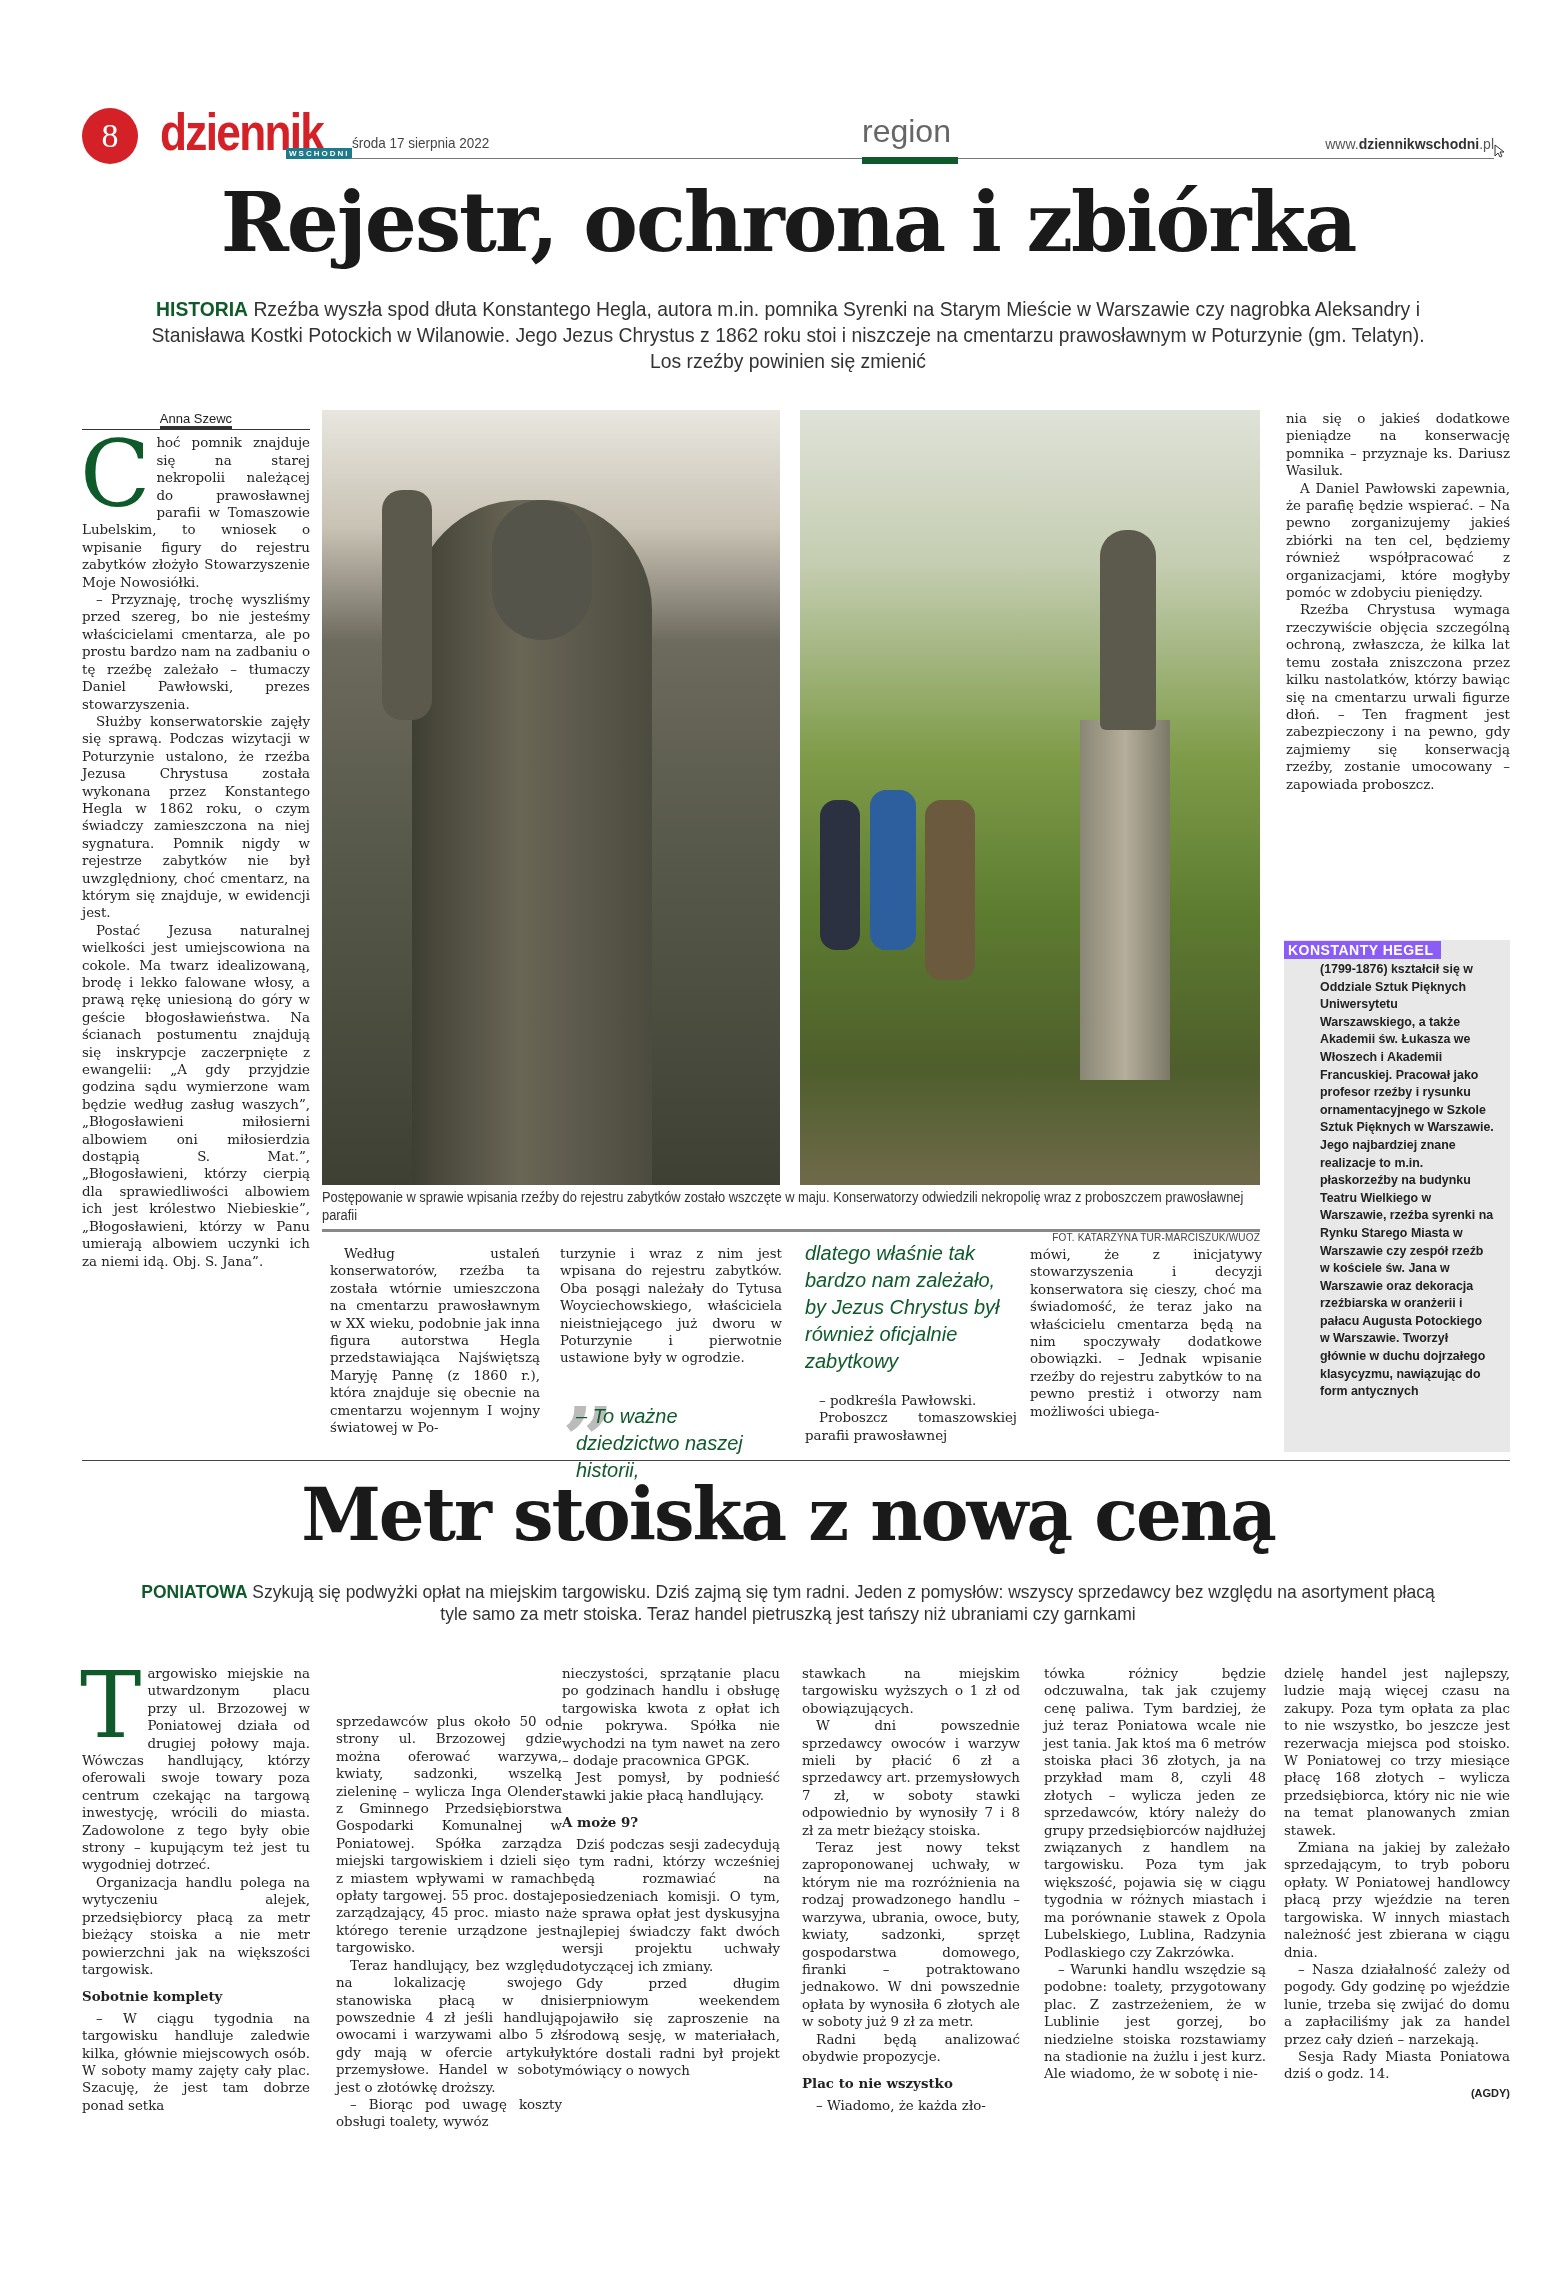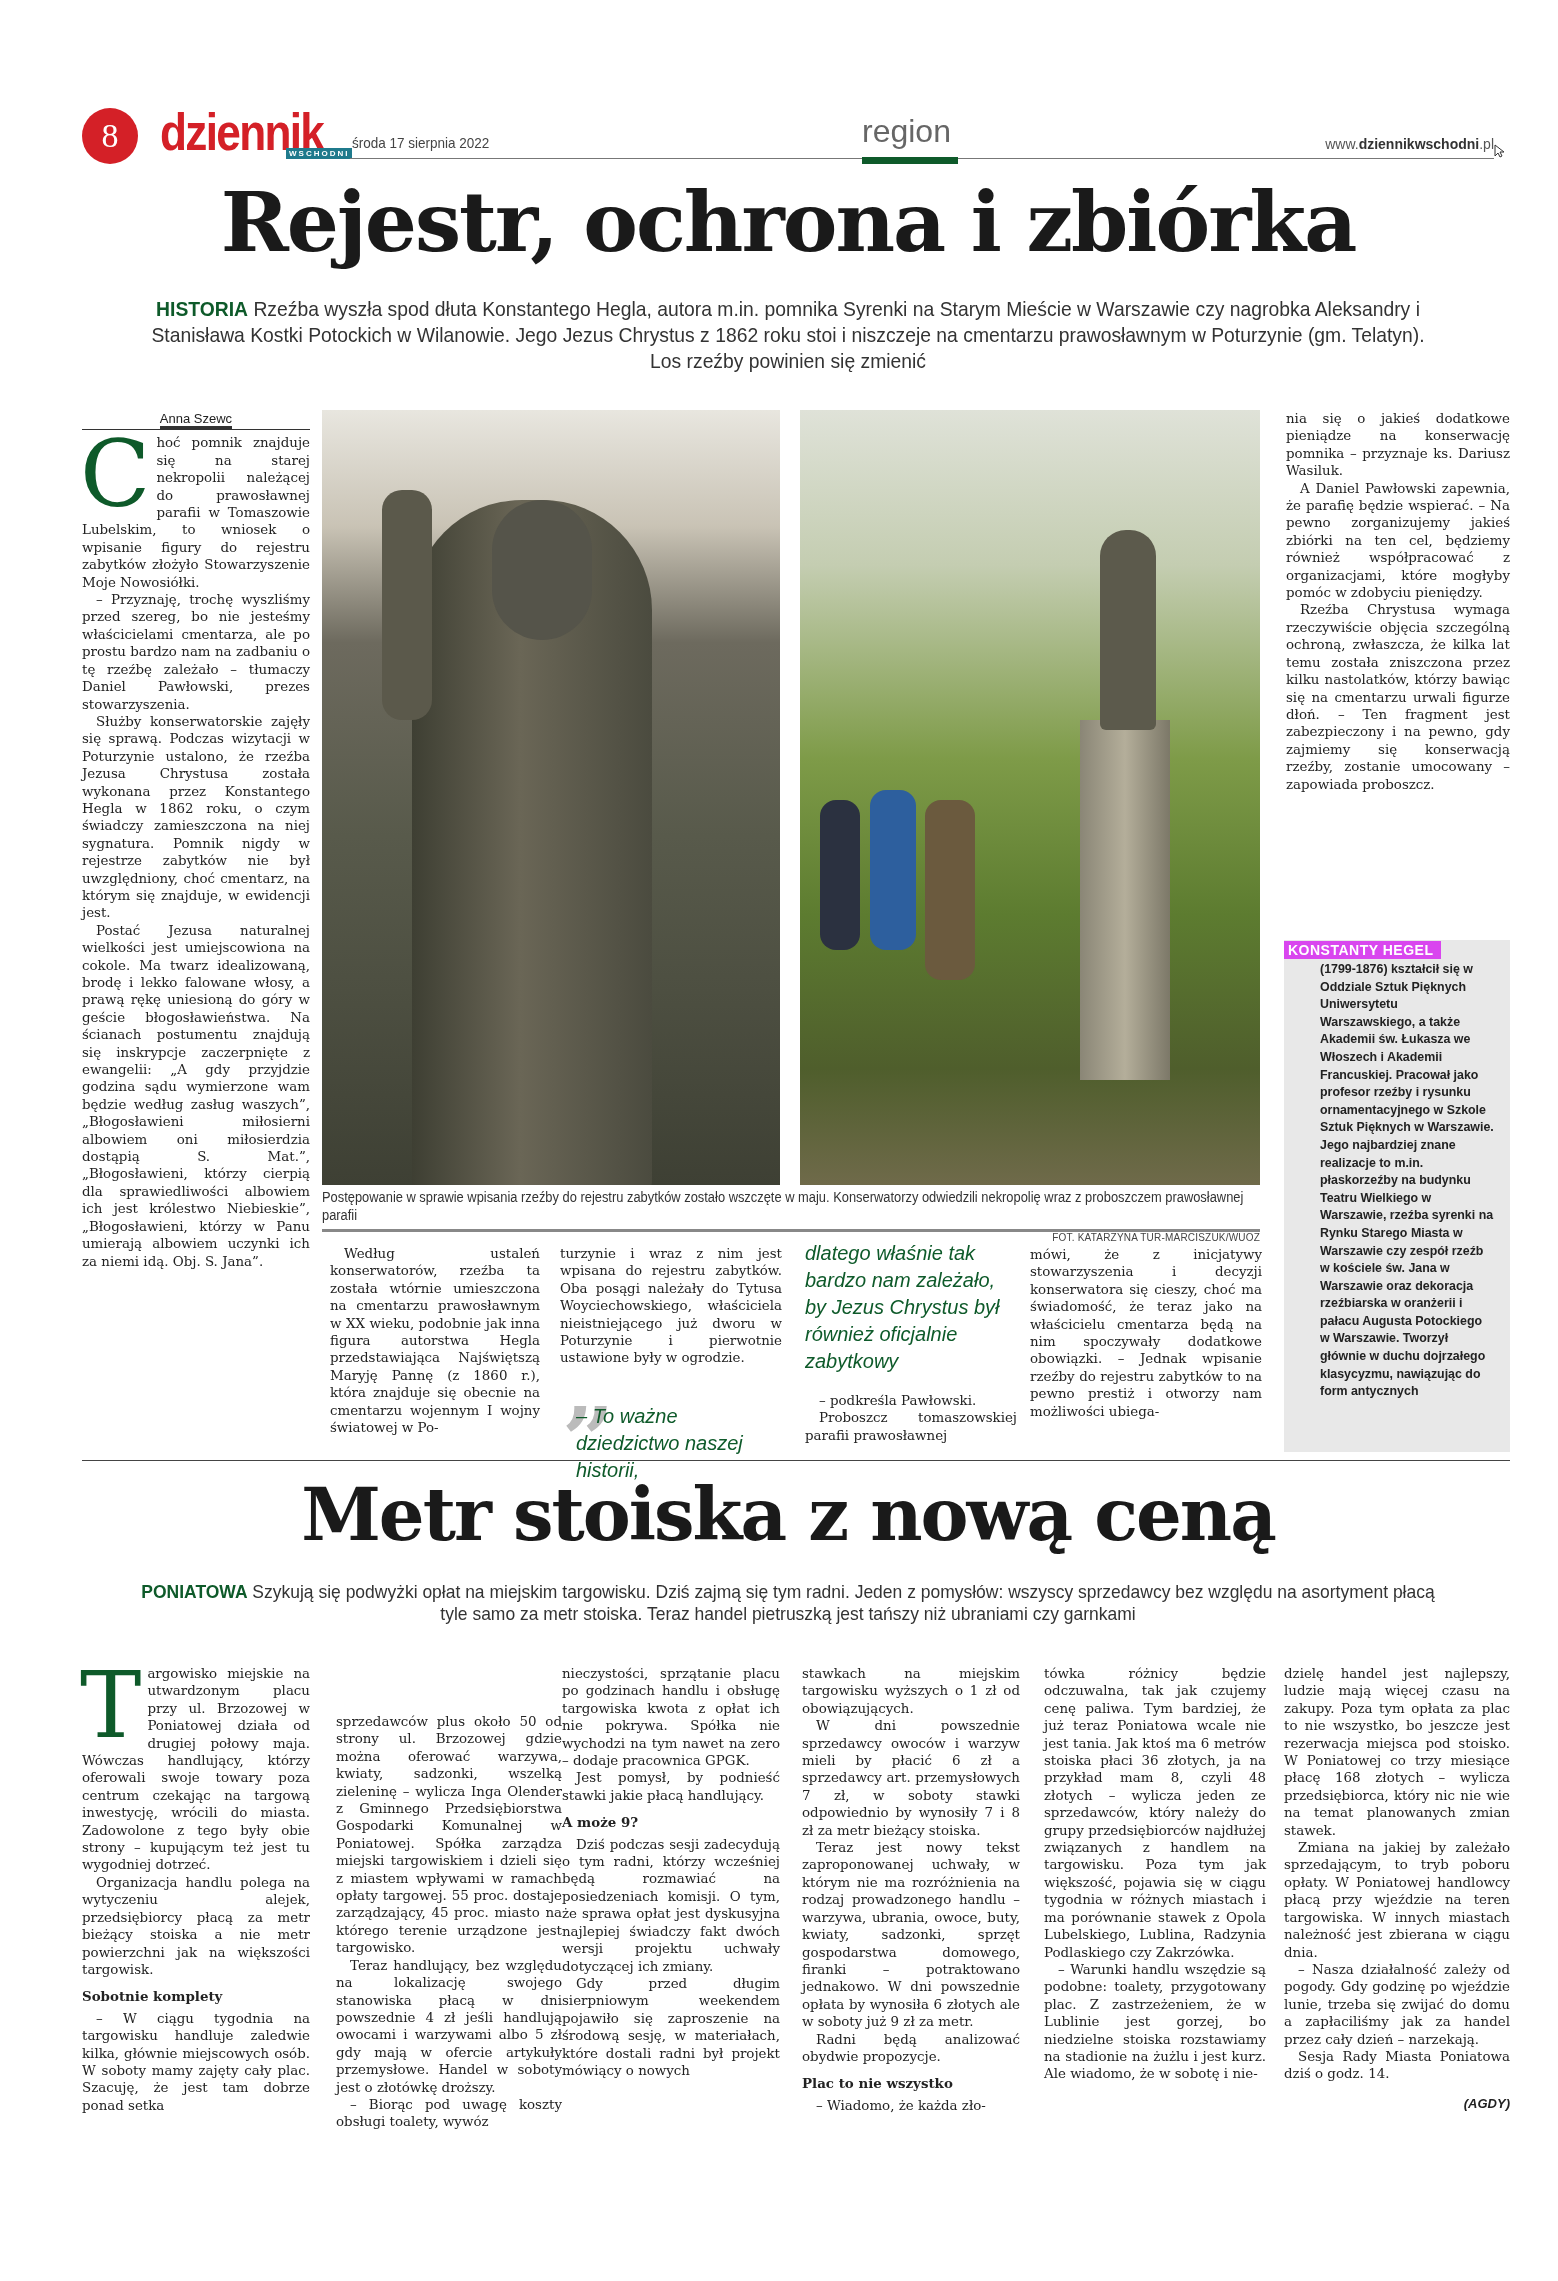--- a/index.html
+++ b/index.html
@@ -70,27 +70,27 @@
 
   
   .pullquote { position: absolute; font-family: "Liberation Sans", sans-serif; font-style: italic;
     color: #0e5a2a; font-size: 20px; line-height: 27px; }
   .quote-mark { position: absolute; left: 562px; top: 1400px; font-family: "DejaVu Serif", serif;
     font-size: 90px; color: #bbb; font-weight: 700; line-height: 80px; }
 
   
   .infobox { position: absolute; left: 1284px; top: 940px; width: 226px; height: 512px; background: #e8e8e8;
     padding: 0 10px 0 0; }
-  .infobox-title { display: inline-block; background: #d946ef; color: #fff; font-family: "Liberation Sans", sans-serif;
+  .infobox-title { display: inline-block; background: #8b5cf6; color: #fff; font-family: "Liberation Sans", sans-serif;
     font-weight: 700; font-size: 14px; padding: 1px 8px 1px 4px; letter-spacing: 0.5px; }
   .infobox-body { font-family: "Liberation Sans", sans-serif; font-weight: 700; font-size: 12.4px;
     line-height: 17.6px; color: #222; padding: 2px 6px 0 36px; }
 
   .divider { position: absolute; left: 82px; top: 1460px; width: 1428px; border-top: 1.5px solid #444; }
-  .signature { font-family: "Liberation Sans", sans-serif; font-weight: 700; font-size: 13px; text-align: right; margin-top: 12px; font-style: italic; }
+  .signature { font-family: "Liberation Sans", sans-serif; font-weight: 700; font-size: 11px; text-align: right; margin-top: 2px; }
 </style>
 </head>
 <body>
 
 <header class="page-header">
   <div class="page-num">8</div>
   <div class="logo">dziennik</div>
   <div class="logo-sub">WSCHODNI</div>
   <div class="header-date">środa 17 sierpnia 2022</div>
   <div class="header-rule"></div>

